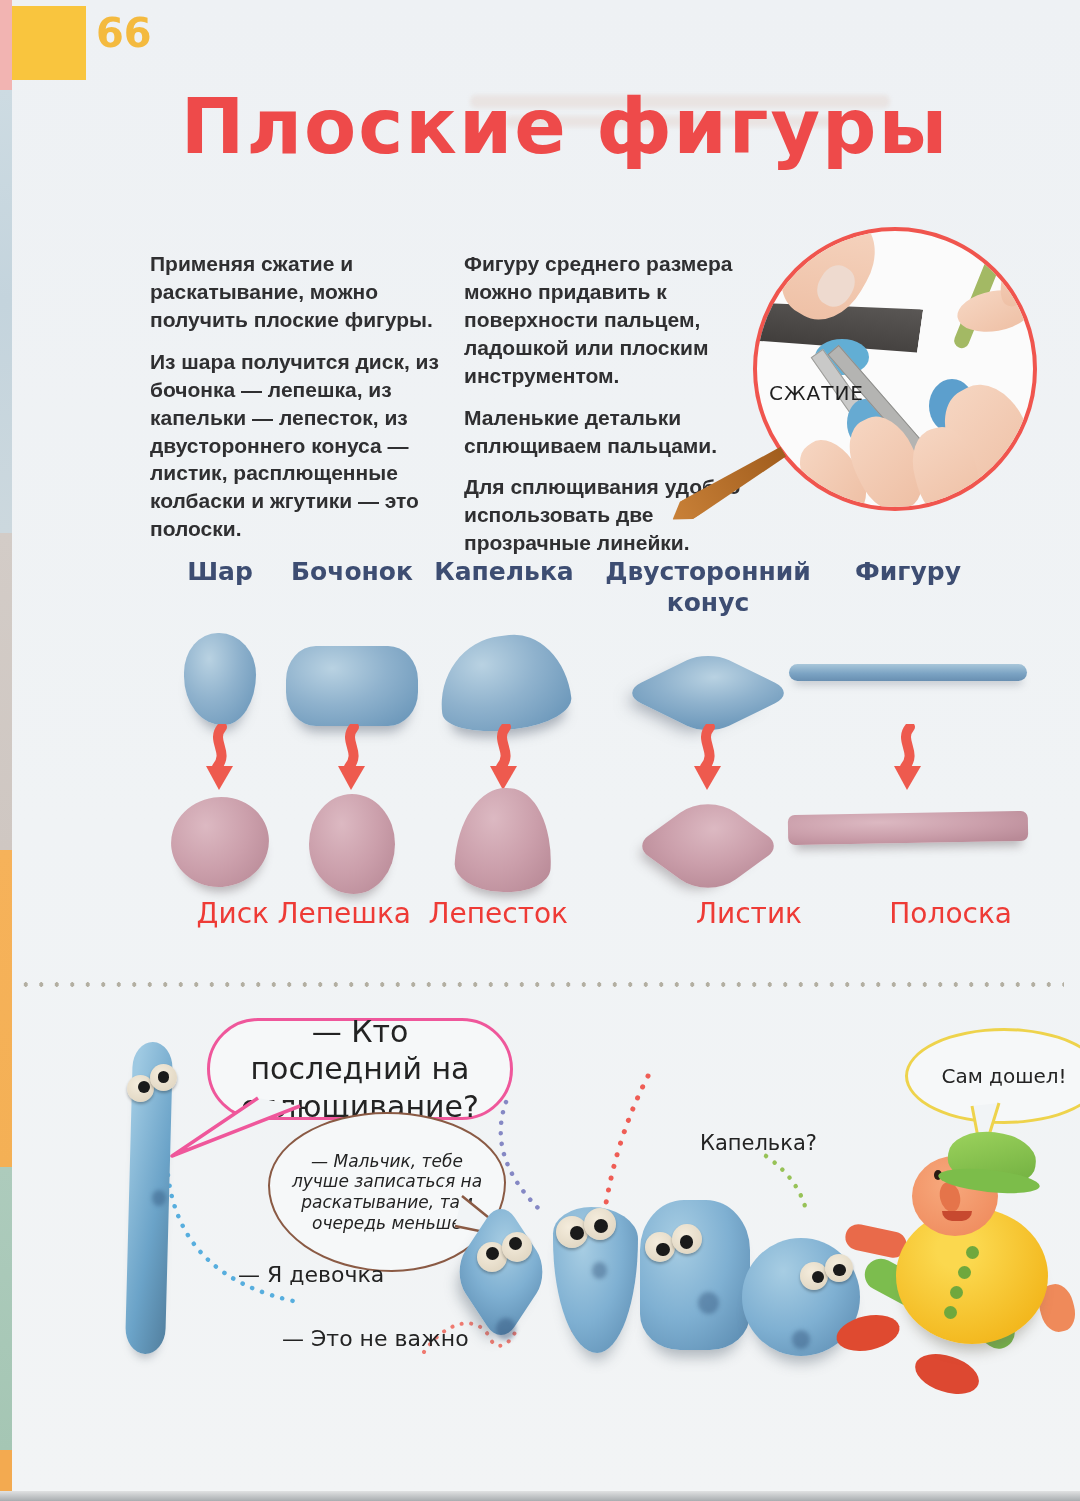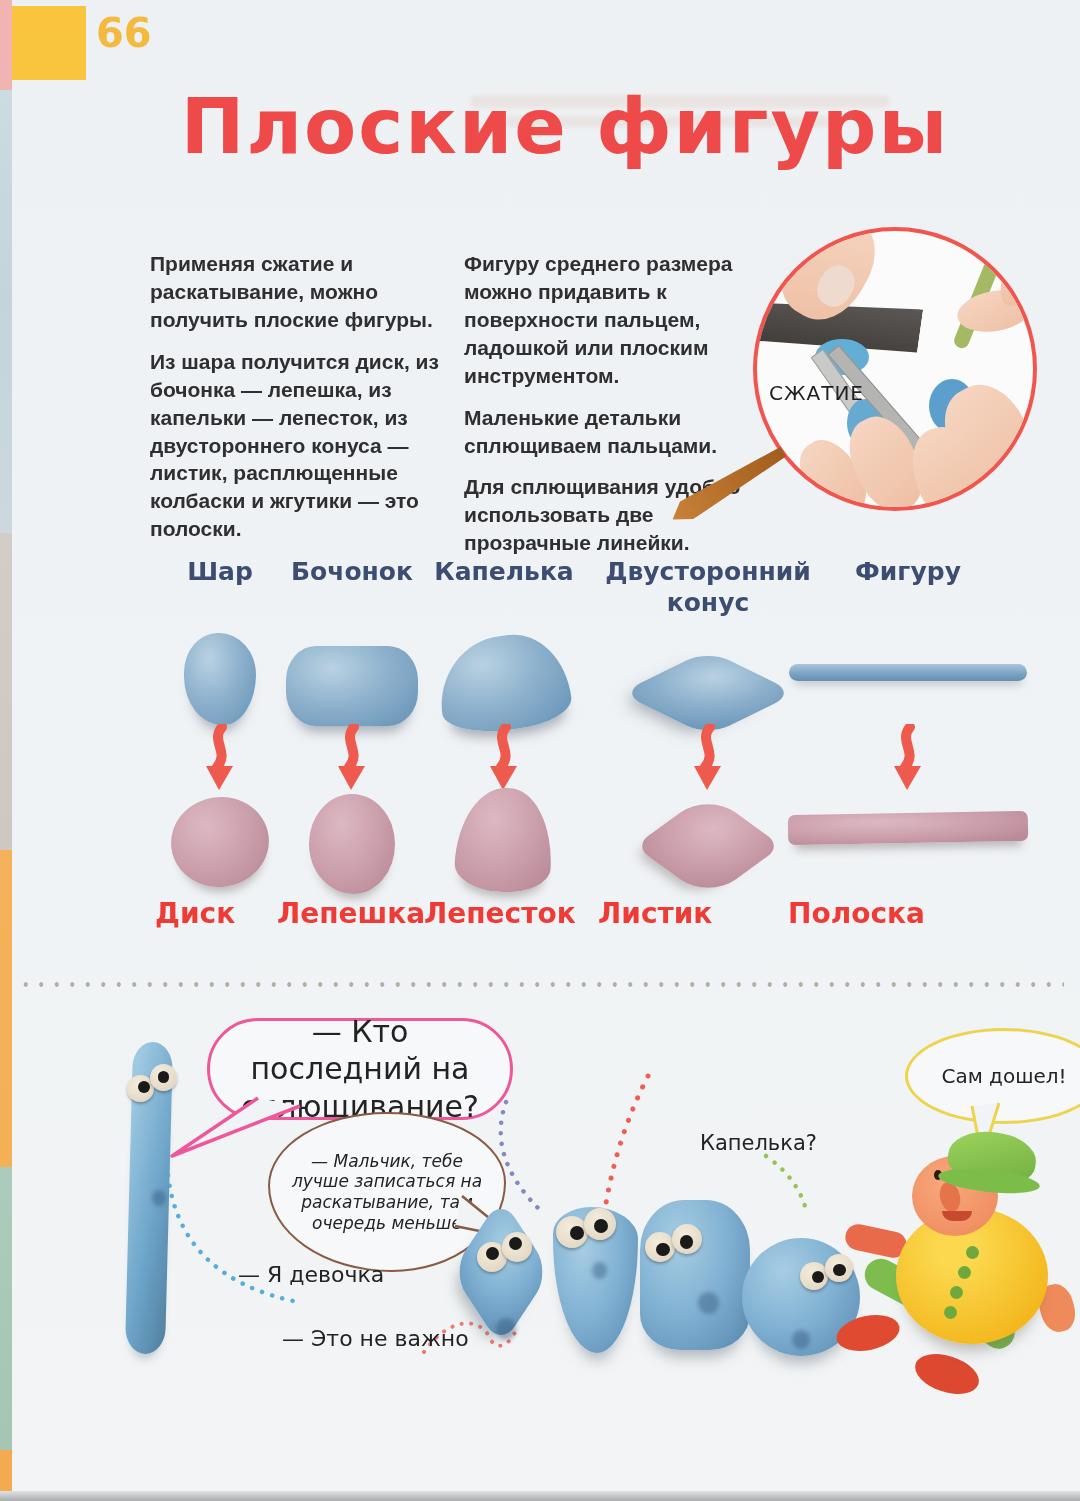--- a/index.html
+++ b/index.html
@@ -58,22 +58,22 @@
   .tool{position:absolute;left:672px;top:506px;width:130px;height:25px;transform-origin:left center;
         transform:rotate(-31deg);background:linear-gradient(90deg,#c98138,#a15d1d);
         clip-path:polygon(0 55%,12% 8%,100% 28%,100% 72%,14% 96%);}
 
   
   .shape-col{position:absolute;top:556px;height:380px;}
   .c1{left:155px;width:130px;} .c2{left:277px;width:150px;} .c3{left:424px;width:160px;}
   .c4{left:582px;width:220px;margin-left:16px;} .c5{left:788px;width:240px;}
   .src-label{position:absolute;top:0;left:0;right:0;text-align:center;
              font-size:25px;font-weight:bold;color:#3d4d72;line-height:1.25;}
-  .res-label{position:absolute;top:341px;left:0;right:16px;text-align:left;
-             font-size:28px;font-weight:bold;color:#ee3b36;}
+  .res-label{position:absolute;top:341px;left:0;right:16px;text-align:right;
+             font-size:28px;font-weight:normal;color:#ee3b36;}
   .blue-shape{position:absolute;background:radial-gradient(ellipse at 35% 28%,#b9d2e2 0%,#8fb2cd 45%,#6f9abc 85%);
               box-shadow:0 14px 12px -8px rgba(100,110,125,.5);}
   .pink-shape{position:absolute;background:radial-gradient(ellipse at 38% 30%,#dcb9c2 0%,#cb9fab 50%,#b98a97 90%);
               box-shadow:0 12px 10px -7px rgba(120,110,115,.45);}
   .sh-ball{left:50%;margin-left:-36px;top:77px;width:72px;height:92px;border-radius:48% 52% 46% 54%/44% 46% 56% 54%;}
   .sh-barrel{left:50%;margin-left:-66px;top:90px;width:132px;height:80px;border-radius:30px/34px;}
   .sh-droplet{left:50%;margin-left:-65px;top:80px;width:130px;height:94px;
               border-radius:55% 45% 48% 52%/80% 80% 28% 28%;transform:rotate(-7deg);}
   .sh-dcone{left:50%;margin-left:-39px;top:98px;width:78px;height:78px;border-radius:24%;
             transform:scale(1.6,0.78) rotate(45deg);}

